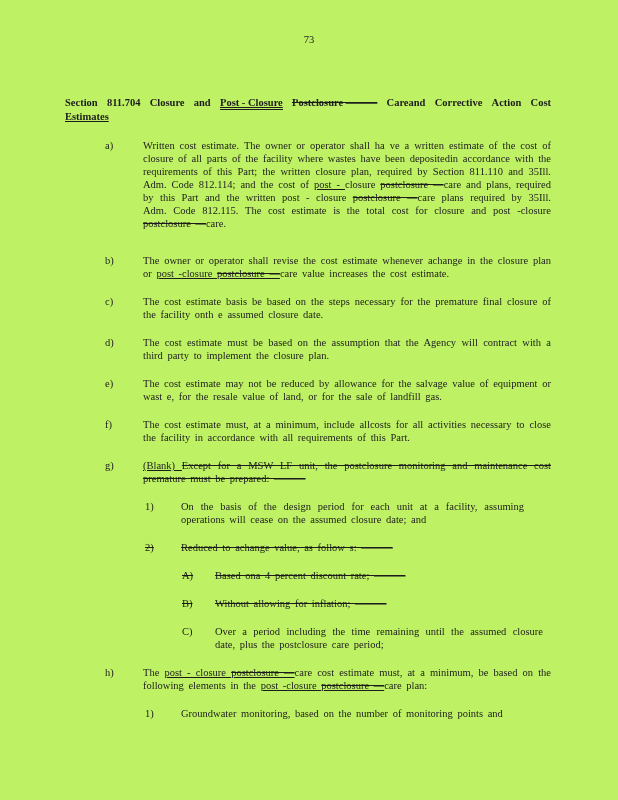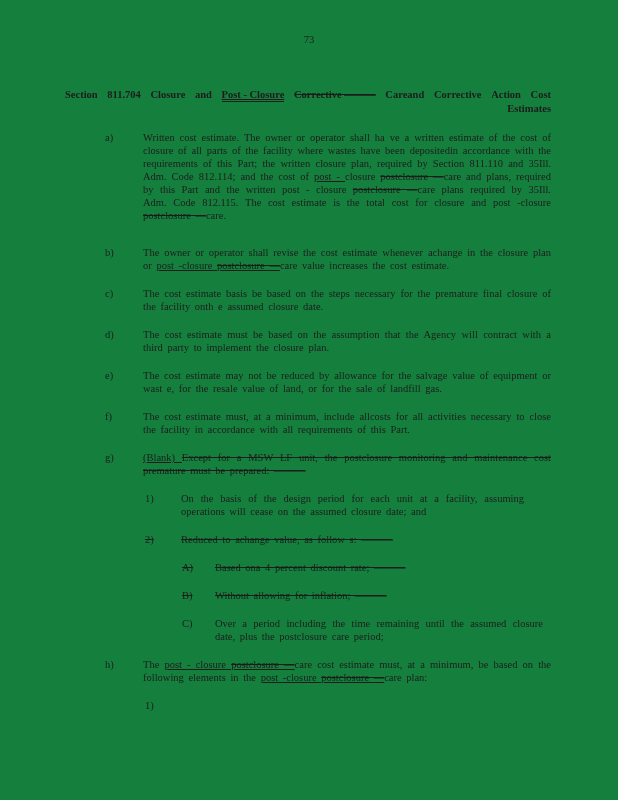--- a/index.html
+++ b/index.html
@@ -1,38 +1,38 @@
 <!DOCTYPE html>
 <html><head>
 <meta charset="utf-8">
 <style>
   html, body { margin:0; padding:0; background:#ffffff; }
   .page {
     position:relative;
     width:618px; height:800px;
-    background:#15803d;
+    background:#bef264;
     color:#1c1c1c;
     font-family:"Liberation Serif","DejaVu Serif",serif;
     font-size:10.5px;
     line-height:13px;
     overflow:hidden;
   }
   .pagenum {
     position:absolute; top:33px; left:0; width:100%;
     text-align:center;
   }
   .content {
     position:absolute; top:88px; left:65px; width:486px;
   }
-  .hdr { font-weight:bold; margin-bottom:16px; }
+  .hdr { font-weight:bold; margin-bottom:16px;margin-top:8px; }
   .hdr-line1 {
     display:flex; justify-content:space-between;
     white-space:nowrap;
   }
-  .hdr-line2 { text-align:right; }
+  .hdr-line2 { text-align:left;text-decoration:underline; }
   .item { display:flex; margin-bottom:15px; }
   .item.gap-lg { margin-bottom:24px; }
   .label { flex:none; }
   .level1 { padding-left:40px; }  .level1 .label { width:38px; }
   .level2 { padding-left:80px; padding-right:27px; }  .level2 .label { width:36px; }
   .level3 { padding-left:117px; padding-right:8px; } .level3 .label { width:33px; }
   .text { flex:1; text-align:justify; word-spacing:2px; }
   .run.n  { text-decoration:none; }
   .run.u  { text-decoration:underline; }
   .run.uu { text-decoration:underline; border-bottom:1px solid currentColor; }
@@ -47,21 +47,21 @@
   <div class="pagenum">73</div>
 
   <div class="content">
     <div class="hdr">
       <div class="hdr-line1">
           <span class="run n">Section</span>
           <span class="run n">811.704</span>
           <span class="run n">Closure</span>
           <span class="run n">and</span>
           <span class="run uu">Post - Closure</span>
-          <span class="run s">Corrective ———</span>
+          <span class="run s">Postclosure ———</span>
           <span class="run n">Careand</span>
           <span class="run n">Corrective</span>
           <span class="run n">Action</span>
           <span class="run n">Cost</span>
         </div>
       <div class="hdr-line2">Estimates</div>
     </div>
 
     <div>
         <div class="item level1 gap-lg">
@@ -111,16 +111,17 @@
         <div class="item level3">
           <span class="label n">C)</span>
           <span class="text"><span class="run n">Over a period including the time remaining until the assumed closure date, plus the postclosure care period;</span></span>
         </div>
         <div class="item level1">
           <span class="label n">h)</span>
           <span class="text"><span class="run n">The </span><span class="run u">post - closure </span><span class="run su">postclosure —</span><span class="run n">care cost estimate must, at a minimum, be based on the following elements in the </span><span class="run u">post -closure </span><span class="run su">postclosure —</span><span class="run n">care plan:</span></span>
         </div>
         <div class="item level2">
           <span class="label n">1)</span>
+          <span class="text"><span class="run n">Groundwater monitoring, based on the number of monitoring points and</span></span>
         </div>
       </div>
   </div>
 </div>
 
 </body></html>

